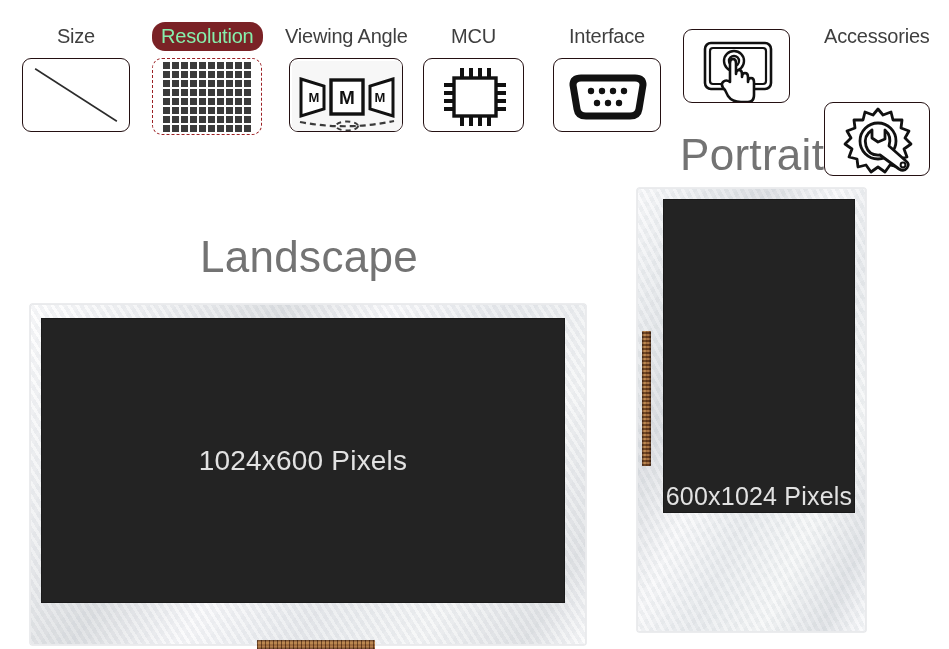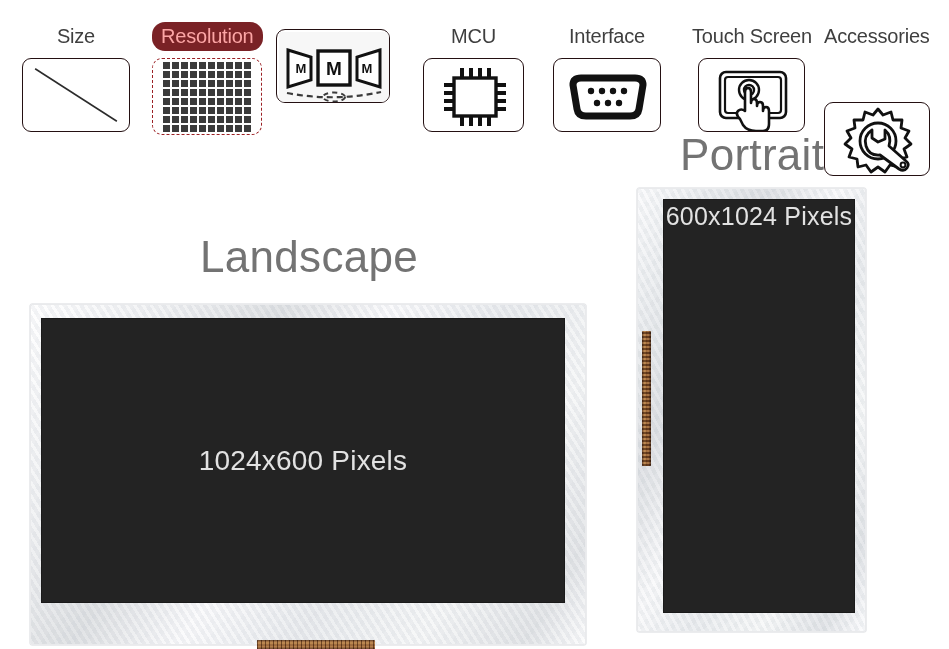--- a/index.html
+++ b/index.html
@@ -36,21 +36,21 @@
     line-height: 26px;
     color: #3f3f3f;
     white-space: nowrap;
     letter-spacing: -0.2px;
     padding: 1px 9px 2px 9px;
     border-radius: 13px;
     font-weight: 400;
   }
   .tab.active .tab-label {
     background: #7a2226;
-    color: #fca5a5;
+    color: #86efac;
   }
   .tab-icon-box {
     margin-top: 7px;
     border: 1.4px solid #241012;
     border-radius: 9px;
     background: #ffffff;
     box-sizing: border-box;
     position: relative;
     overflow: hidden;
   }
@@ -178,24 +178,24 @@
       repeating-linear-gradient(-40deg, rgba(255,255,255,0.5) 0px, rgba(255,255,255,0.5) 5px, rgba(214,218,223,0.35) 5px, rgba(214,218,223,0.35) 10px);
     mix-blend-mode: multiply;
     opacity: .55;
     pointer-events:none;
   }
   #portrait-screen {
     position: absolute;
     left: 26px;
     top: 11px;
     width: 192px;
-    height: 414px;
+    height: 314px;
     background: #232323;
     display: flex;
-    align-items: flex-start;
+    align-items: flex-end;
     justify-content: center;
     box-shadow: inset 0 0 0 1px #1a1a1a;
     z-index: 2;
   }
   #portrait-flex {
     position: absolute;
     left: 5px;
     top: 143px;
     width: 9px;
     height: 135px;
@@ -316,20 +316,21 @@
           <div class="ic-res-dot"></div>
           <div class="ic-res-dot"></div>
           <div class="ic-res-dot"></div>
           <div class="ic-res-dot"></div>
           <div class="ic-res-dot"></div>
         </div>
     </div>
   </div>
 
   <div class="tab" id="tab-viewing-angle" style="left:276px;">
+    <div class="tab-label">Viewing Angle</div>
     <div class="tab-icon-box" style="width:114px;height:74px;">
       <svg viewBox="0 0 114 74" width="114" height="74">
         <rect x="2" y="2" width="110" height="70" fill="#f7f7f7"></rect>
 
         <path d="M11 20 L34 27 L34 50 L11 57 Z" fill="#fff" stroke="#111" stroke-width="3"></path>
         <text x="24" y="43" font-family="Liberation Sans, sans-serif" font-size="13" font-weight="bold" fill="#111" text-anchor="middle">M</text>
 
         <rect x="41" y="21" width="32" height="34" fill="#fff" stroke="#111" stroke-width="3.4"></rect>
         <text x="57" y="45" font-family="Liberation Sans, sans-serif" font-size="19" font-weight="bold" fill="#111" text-anchor="middle">M</text>
 
@@ -381,21 +382,20 @@
           <rect x="73" y="24" width="9" height="4"></rect>
             <rect x="73" y="32" width="9" height="4"></rect>
           <rect x="73" y="40" width="9" height="4"></rect>
             <rect x="73" y="48" width="9" height="4"></rect>
         </g>
       </svg>
     </div>
   </div>
 
   <div class="tab" id="tab-touch-screen" style="left:683px;">
-    <div class="tab-label">Touch Screen</div>
     <div class="tab-icon-box" style="width:107px;height:74px;">
       <svg viewBox="0 0 107 74" width="107" height="74">
         <rect x="21" y="13" width="66" height="46" rx="6" fill="#fff" stroke="#111" stroke-width="2.6"></rect>
         <rect x="26" y="18" width="56" height="36" rx="3" fill="#fff" stroke="#111" stroke-width="2.2"></rect>
         <circle cx="50" cy="31" r="10" fill="none" stroke="#111" stroke-width="2.4"></circle>
         <circle cx="50" cy="31" r="5" fill="none" stroke="#111" stroke-width="2.4"></circle>
         <path d="M46 33 L46 52 Q42 49 39 52 Q36 55 41 60 L44 66 Q48 72 57 72 L64 72 Q70 72 70 65
                  L70 52 Q70 48 67 48 Q64 48 64 52 L64 47 Q64 43 61 43 Q58 43 58 47 L58 44
                  Q58 40 55 40 Q52 40 52 44 L52 33 Q52 29 49 29 Q46 29 46 33 Z" fill="#fff" stroke="#111" stroke-width="2.6" stroke-linejoin="round"></path>
       </svg>

